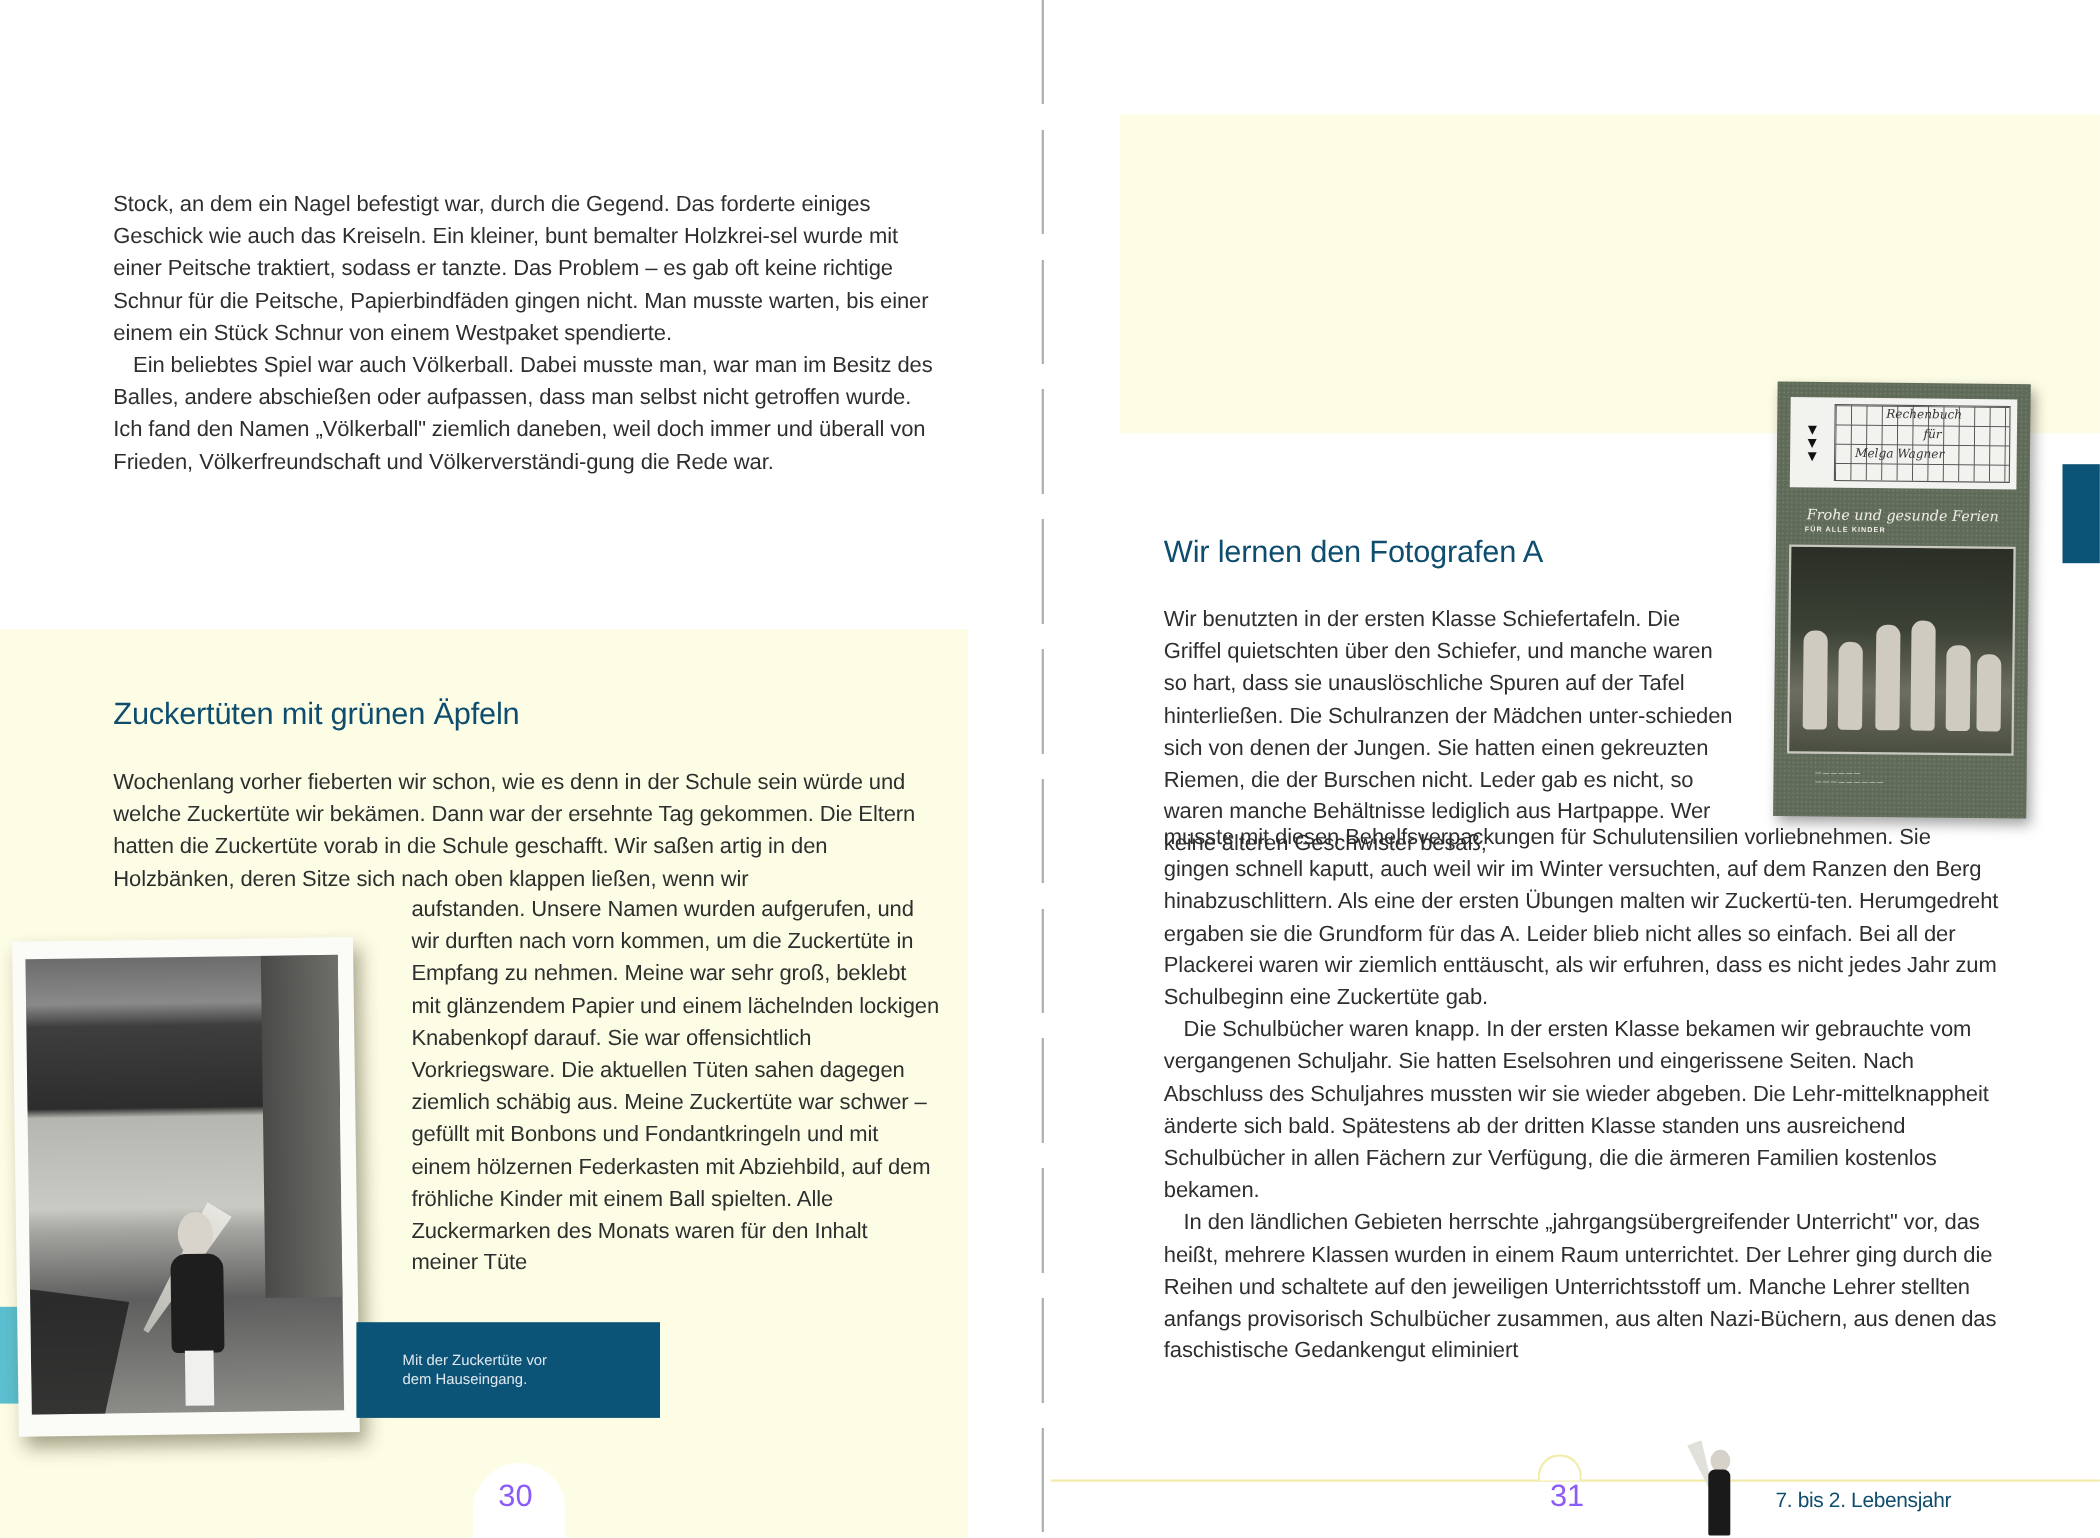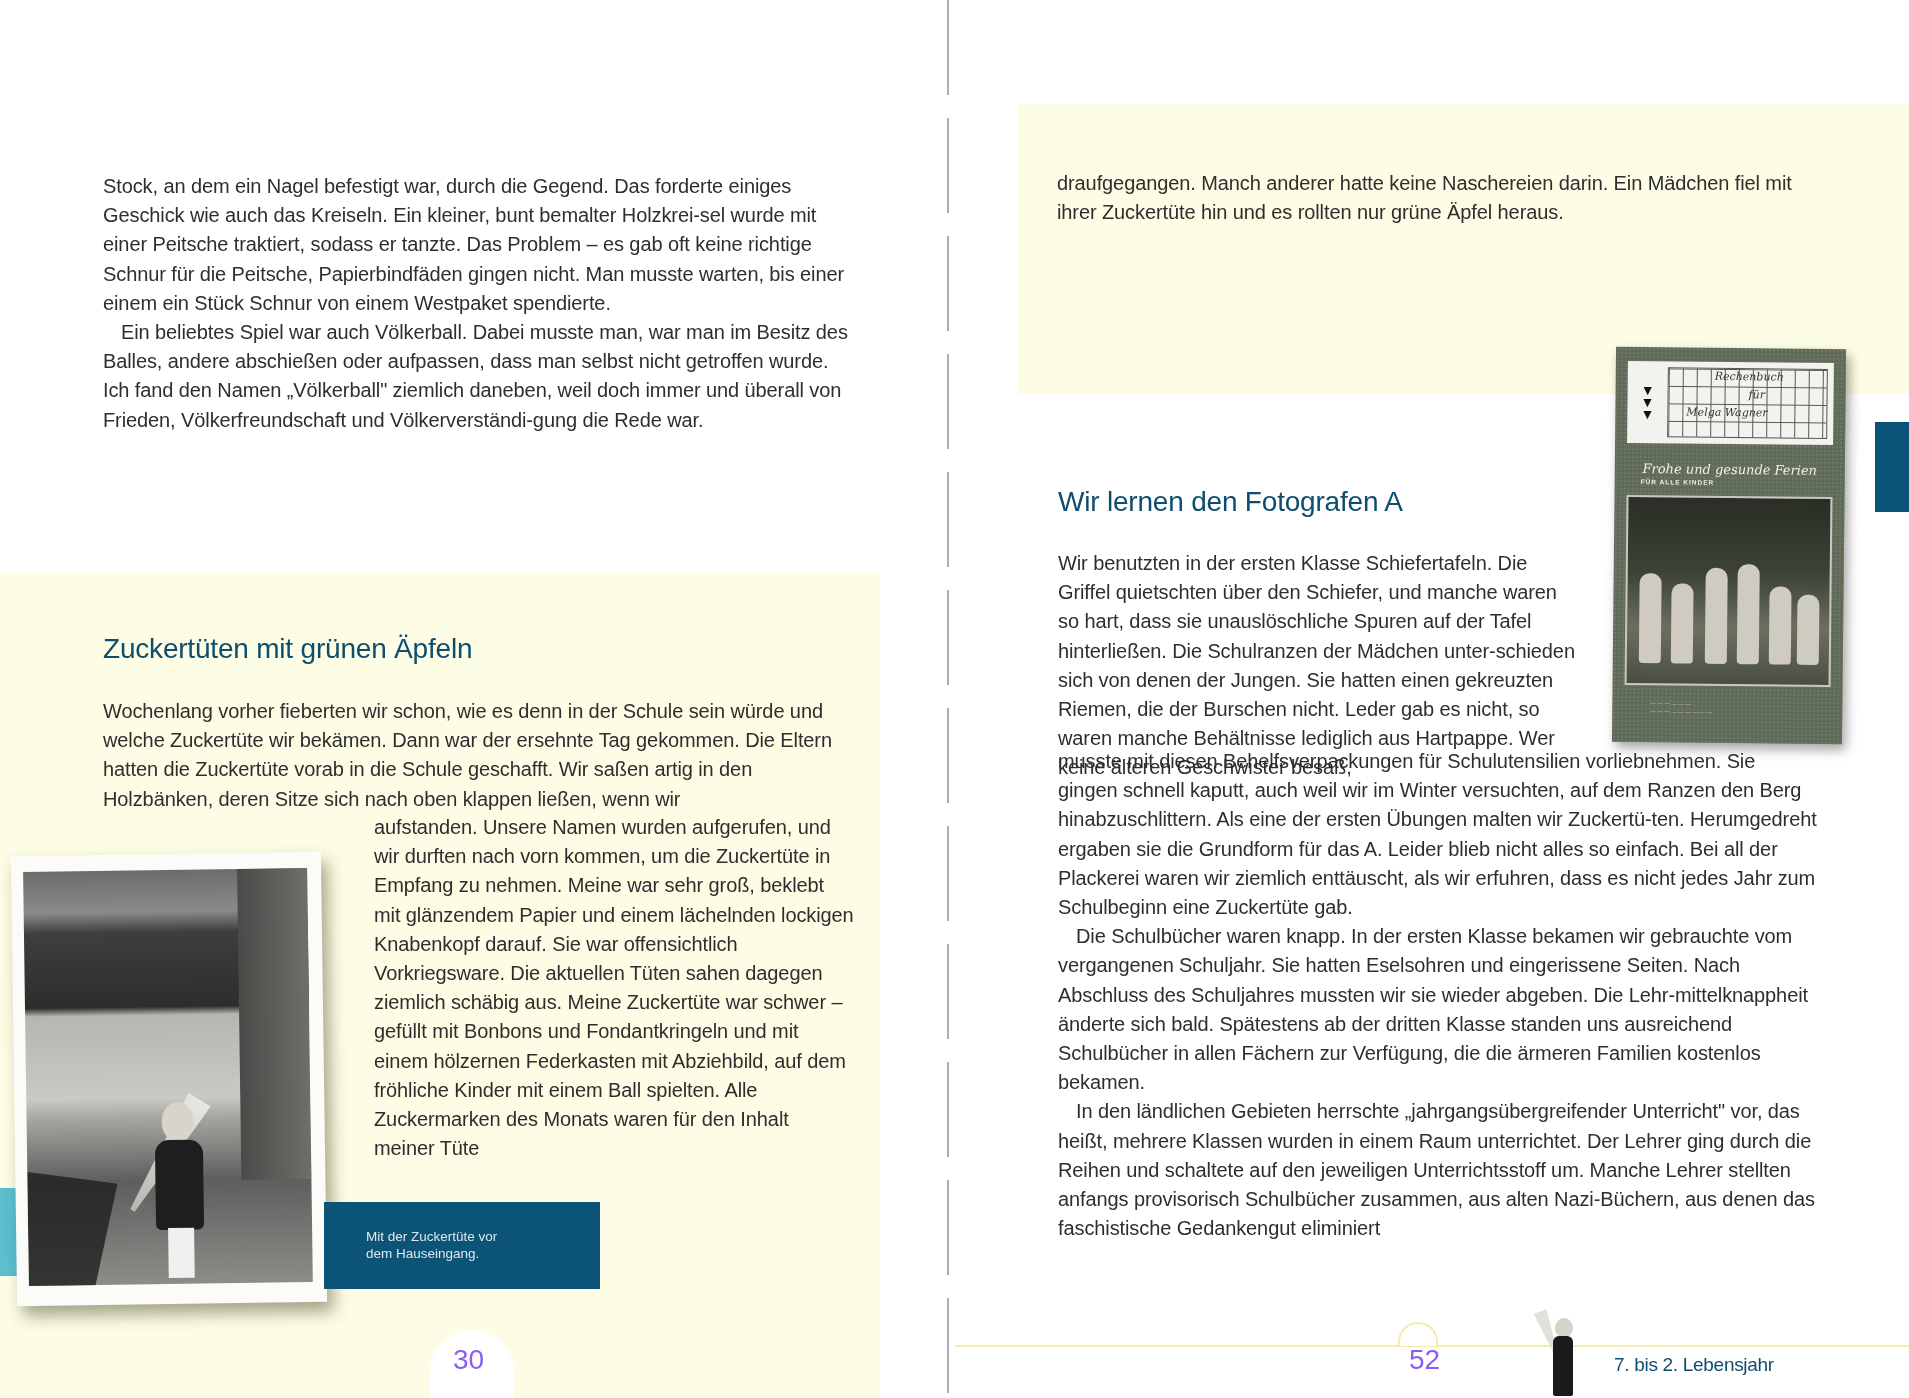--- a/index.html
+++ b/index.html
@@ -119,21 +119,20 @@
   </div>
 
   <div class="left-pagenum-bg"></div>
   <div class="page-num left-pagenum">30</div>
 </div>
 
 <div class="spine"></div>
 
 <div class="right-cream"></div>
 <div class="right-top-text body-text">
-  <p>draufgegangen. Manch anderer hatte keine Naschereien darin. Ein Mädchen fiel mit ihrer Zuckertüte hin und es rollten nur grüne Äpfel heraus.</p>
 </div>
 
 <div class="accent-blue-right"></div>
 
 <div class="book-cover">
   <div class="book-label">
     <div class="book-logo">▼<br>▼<br>▼</div>
     <div class="book-grid">
       <span style="left:46px;top:1px">Rechenbuch</span>
       <span style="left:80px;top:19px">für</span>
@@ -160,19 +159,19 @@
 </div>
 
 <div class="right-full body-text">
   <p>musste mit diesen Behelfsverpackungen für Schulutensilien vorliebnehmen. Sie gingen schnell kaputt, auch weil wir im Winter versuchten, auf dem Ranzen den Berg hinabzuschlittern. Als eine der ersten Übungen malten wir Zuckertü-ten. Herumgedreht ergaben sie die Grundform für das A. Leider blieb nicht alles so einfach. Bei all der Plackerei waren wir ziemlich enttäuscht, als wir erfuhren, dass es nicht jedes Jahr zum Schulbeginn eine Zuckertüte gab.</p>
   <p class="indent">Die Schulbücher waren knapp. In der ersten Klasse bekamen wir gebrauchte vom vergangenen Schuljahr. Sie hatten Eselsohren und eingerissene Seiten. Nach Abschluss des Schuljahres mussten wir sie wieder abgeben. Die Lehr-mittelknappheit änderte sich bald. Spätestens ab der dritten Klasse standen uns ausreichend Schulbücher in allen Fächern zur Verfügung, die die ärmeren Familien kostenlos bekamen.</p>
   <p class="indent">In den ländlichen Gebieten herrschte „jahrgangsübergreifender Unterricht" vor, das heißt, mehrere Klassen wurden in einem Raum unterrichtet. Der Lehrer ging durch die Reihen und schaltete auf den jeweiligen Unterrichtsstoff um. Manche Lehrer stellten anfangs provisorisch Schulbücher zusammen, aus alten Nazi-Büchern, aus denen das faschistische Gedankengut eliminiert</p>
 </div>
 
 <div class="footer-line"></div>
 <div class="footer-bump"></div>
-<div class="page-num right-pagenum">52</div>
+<div class="page-num right-pagenum">31</div>
 <div class="footer-girl">
   <div class="g-cone"></div>
   <div class="g-head"></div>
   <div class="g-body"></div>
 </div>
 <div class="chapter-label">7. bis 2. Lebensjahr</div>
 
 </body></html>

